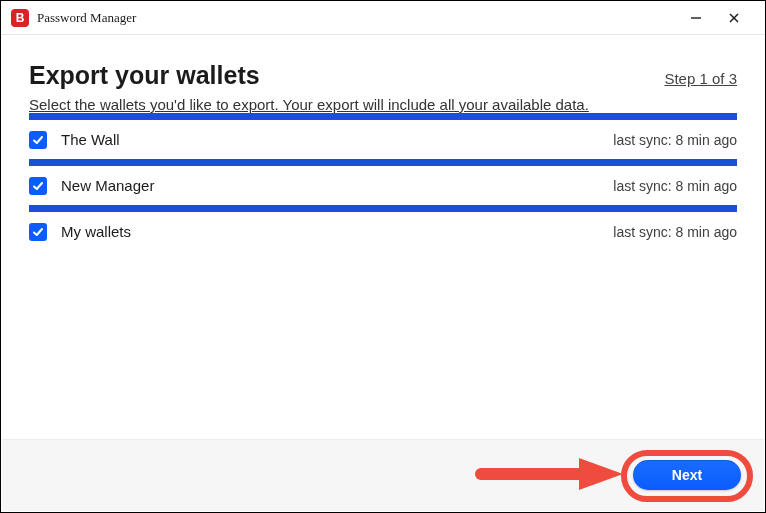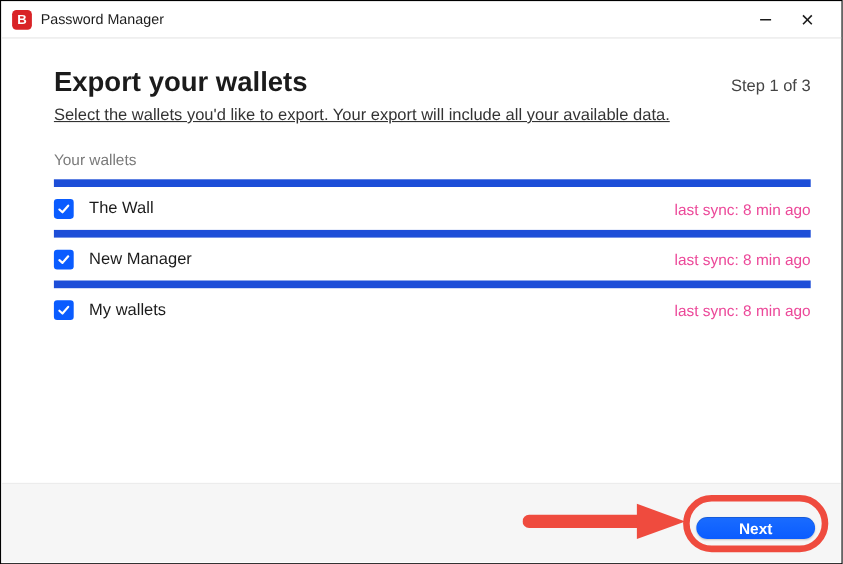--- a/index.html
+++ b/index.html
@@ -23,42 +23,41 @@
   }
   .app-icon {
     width: 18px; height: 18px;
     background: #d92326;
     border-radius: 4px;
     display: flex; align-items: center; justify-content: center;
     margin-right: 8px;
     color: #fff; font-weight: 700; font-size: 12px;
     font-family: Arial, sans-serif;
   }
-  .titlebar-title { font-size: 13px; color: #1b1b1b; }
+  .titlebar-title { font-size: 13px; color: #1b1b1b; font-family: Liberation Serif, serif; }
   .titlebar-spacer { flex: 1; }
   .win-btn {
     width: 38px; height: 28px;
     display: flex; align-items: center; justify-content: center;
     background: transparent; border: none; cursor: pointer;
     color: #1b1b1b;
   }
   .win-btn svg { display: block; }
 
   .content {
     padding: 26px 28px 0 28px;
-    margin-left: 20px;
   }
   .head-row {
     display: flex; align-items: baseline; justify-content: space-between;
   }
   .page-title {
     font-size: 25px; font-weight: 700; margin: 0; color: #1b1b1b;
   }
   .step-indicator {
-    font-size: 15px; color: #444;
+    font-size: 15px; color: #444; text-decoration: underline;
   }
   .page-subtitle {
     margin: 6px 0 0 0;
     font-size: 15px;
     color: #333;
     text-decoration: underline;
   }
   .section-label {
     margin-top: 24px;
     font-size: 14px;
@@ -79,21 +78,21 @@
     margin-right: 14px;
     cursor: pointer;
     flex-shrink: 0;
   }
   .chk svg { display: block; }
   .wallet-name {
     font-size: 15px; color: #1b1b1b;
   }
   .wallet-spacer { flex: 1; }
   .wallet-sync {
-    font-size: 14px; color: #ec4899;
+    font-size: 14px; color: #404040;
   }
 
   .footer {
     position: absolute;
     left: 1px; right: 1px; bottom: 1px;
     height: 72px;
     background: #f6f6f6;
     border-top: 1px solid #ececec;
     display: flex; align-items: center; justify-content: flex-end;
     padding-right: 28px;
@@ -104,21 +103,21 @@
     right: 12px; bottom: 10px;
     width: 132px; height: 52px;
     border: 6px solid #ef4b3e;
     border-radius: 30px;
     pointer-events: none;
     z-index: 5;
   }
   .next-btn {
     position: absolute;
     right: 24px; bottom: 22px;
-    width: 108px; height: 20px;
+    width: 108px; height: 30px;
     border-radius: 16px;
     background: linear-gradient(#1a6cff, #0a5cff);
     color: #fff;
     font-size: 14px; font-weight: 600;
     border: none;
     cursor: pointer;
     z-index: 6;
     box-shadow: 0 1px 0 rgba(0,0,0,0.15) inset, 0 1px 2px rgba(0,0,0,0.2);
   }
   .annot-arrow {
@@ -150,21 +149,20 @@
   </button>
 </div>
 
 <div class="content">
   <div class="head-row">
     <h1 class="page-title">Export your wallets</h1>
     <div class="step-indicator">Step 1 of 3</div>
   </div>
   <p class="page-subtitle">Select the wallets you'd like to export. Your export will include all your available data.</p>
 
-  <div class="section-label">Your wallets</div>
 
   <div class="wallet-list">
     <div class="wallet-row">
       <div class="chk">
         <svg width="12" height="12" viewBox="0 0 12 12">
             <polyline points="2,6.5 4.8,9 10,3" fill="none" stroke="#fff" stroke-width="2" stroke-linecap="round" stroke-linejoin="round"></polyline>
           </svg>
       </div>
       <div class="wallet-name">The Wall</div>
       <div class="wallet-spacer"></div>

